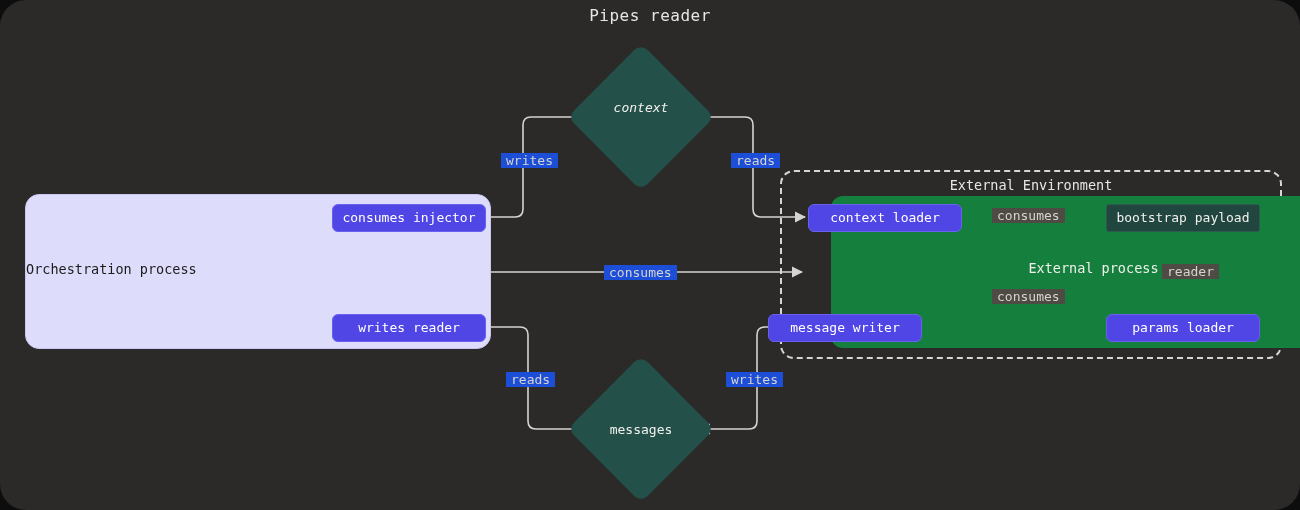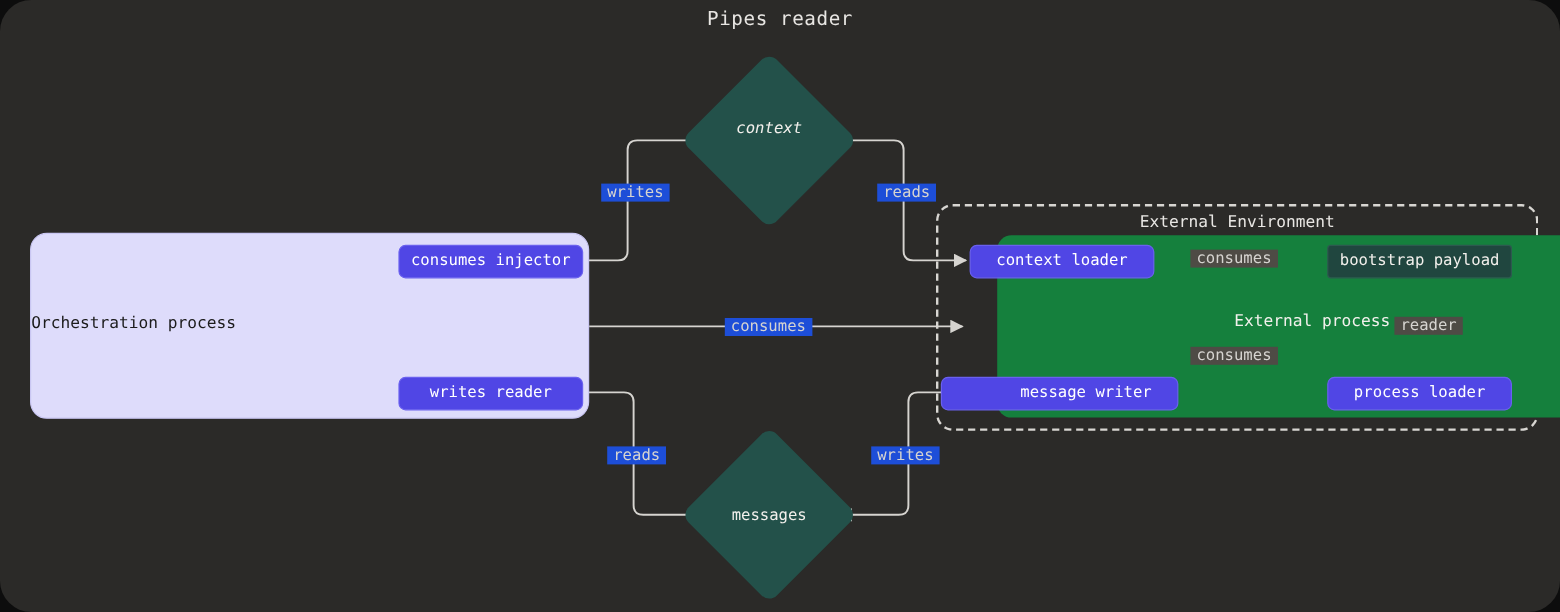--- a/index.html
+++ b/index.html
@@ -103,21 +103,21 @@
     background: #5046e5;
     color: #ffffff;
     border-radius: 6px;
     font-size: 13px;
     border: 1px solid #6a60ee;
     white-space: nowrap;
   }
   #btn-context-injector { left: 332px; top: 204px; width: 152px; }
   #btn-message-reader   { left: 332px; top: 314px; width: 152px; }
   #btn-context-loader   { left: 808px; top: 204px; width: 152px; }
-  #btn-message-writer   { left: 784px; top: 314px; width: 152px; padding-left: 44px; }
+  #btn-message-writer   { left: 768px; top: 314px; width: 152px; }
   #btn-params-loader    { left: 1106px; top: 314px; width: 152px; }
   
   .green-box {
     position: absolute;
     height: 26px;
     line-height: 26px;
     text-align: center;
     background: #20463f;
     color: #f2f0ec;
     border-radius: 3px;
@@ -208,21 +208,21 @@
   </div>
 
   <div class="node" id="external-process">
     <div id="external-process-label">External process</div>
   </div>
 
   <div class="pill" id="btn-context-injector">consumes injector</div>
   <div class="pill" id="btn-message-reader">writes reader</div>
   <div class="pill" id="btn-context-loader">context loader</div>
   <div class="pill" id="btn-message-writer">message writer</div>
-  <div class="pill" id="btn-params-loader">process loader</div>
+  <div class="pill" id="btn-params-loader">params loader</div>
 
   <div class="green-box" id="box-bootstrap-payload">bootstrap payload</div>
 
   <div class="diamond" id="diamond-context-payload"></div>
   <div class="diamond-label" id="diamond-context-payload-label">
     <div>context</div>
   </div>
 
   <div class="diamond" id="diamond-messages"></div>
   <div class="diamond-label" id="diamond-messages-label">

